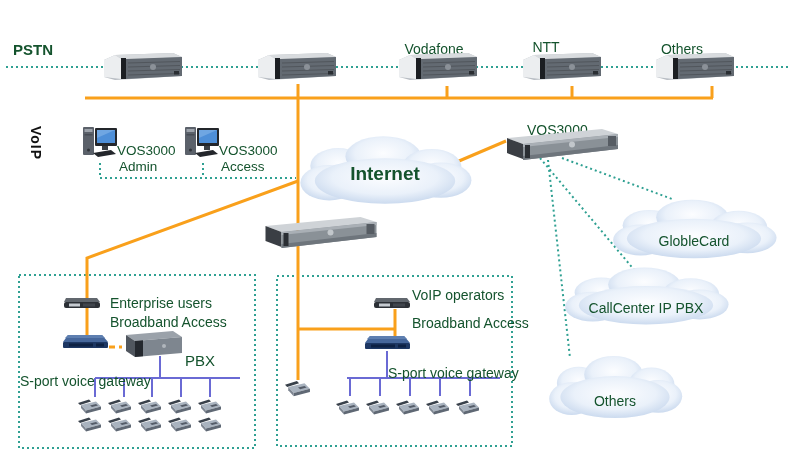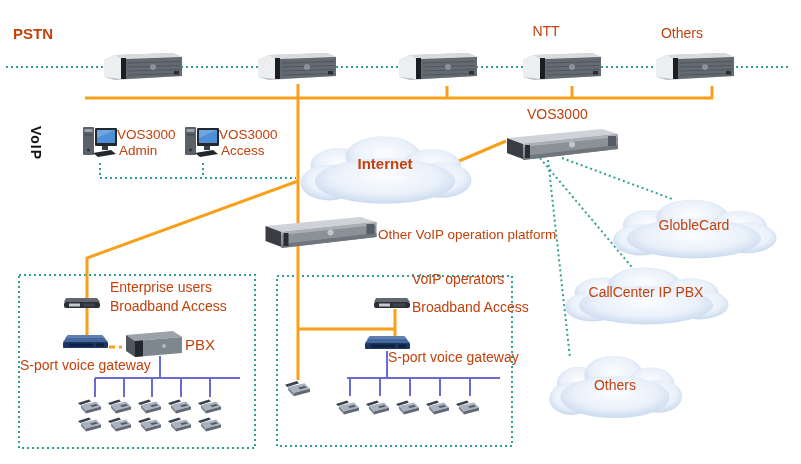--- a/index.html
+++ b/index.html
@@ -1,18 +1,18 @@
 <!DOCTYPE html>
 <html><head>
 <meta charset="utf-8">
 <style>
   html,body{margin:0;padding:0;background:#fff;}
   #stage{position:relative;width:801px;height:464px;background:#fff;overflow:hidden;
          font-family:"Liberation Sans",sans-serif;color:#111;}
-  .lbl{position:absolute;font-size:14px;line-height:1.1;white-space:nowrap;color:#c2410c;}
+  .lbl{position:absolute;font-size:14px;line-height:1.1;white-space:nowrap;color:#14532d;margin-top:16px;}
   .b{font-weight:bold;}
   .sm{font-size:13.5px;}
   .ctr{text-align:center;}
   .dev{position:absolute;}
   .dev svg{display:block;width:100%;height:100%;}
   .cloud{position:absolute;}
   .cloud > svg{position:absolute;left:0;top:0;width:100%;height:100%;}
   .cloud .lbl{position:absolute;left:0;right:0;text-align:center;}
   #wires{position:absolute;left:0;top:0;width:801px;height:464px;}
   .vert{position:absolute;writing-mode:vertical-rl;font-weight:bold;font-size:14px;letter-spacing:1px;}
@@ -123,20 +123,21 @@
       <path d="M109,347 H122" stroke-dasharray="6 4"></path>
     </g>
 
     <g stroke="#6A6AD4" stroke-width="2" fill="none">
       <path d="M160,356 V378 M95,378 H240 M95,378 V397 M124,378 V397 M152,378 V397 M181,378 V397 M210,378 V397"></path>
       <path d="M387,351 V378 M347,378 H500 M350,378 V396 M380,378 V396 M410,378 V396 M440,378 V396 M470,378 V396"></path>
     </g>
   </svg>
 
   <div class="lbl b" style="left:13px;top:26px;font-size:15px;">PSTN</div>
+  <div class="lbl ctr" style="left:384px;top:26px;width:100px;">Vodafone</div>
   <div class="lbl ctr" style="left:496px;top:24px;width:100px;">NTT</div>
   <div class="lbl ctr" style="left:632px;top:26px;width:100px;">Others</div>
 
   <div class="dev" style="left:103px;top:52px;width:80px;height:30px;">
       <svg viewBox="0 0 80 30">
         <use href="#carrier-server"></use>
       </svg>
     </div>
   <div class="dev" style="left:257px;top:52px;width:80px;height:30px;">
       <svg viewBox="0 0 80 30">
@@ -173,36 +174,35 @@
         <use href="#pc"></use>
       </svg>
     </div>
   <div class="lbl sm" style="left:219px;top:128px;">VOS3000</div>
   <div class="lbl sm" style="left:221px;top:144px;">Access</div>
 
   <div class="cloud" style="left:295px;top:132px;width:180px;height:76px;">
     <svg viewBox="0 0 200 90" preserveAspectRatio="none">
         <use href="#cloud-shape"></use>
       </svg>
-    <div class="lbl b" style="top:24px;font-size:15px;">Internet</div>
+    <div class="lbl b" style="top:16px;font-size:19px;">Internet</div>
   </div>
 
   <div class="lbl" style="left:527px;top:107px;">VOS3000</div>
   <div class="dev" style="left:504px;top:127px;width:115px;height:34px;">
       <svg viewBox="0 0 115 34">
         <use href="#rack-server"></use>
       </svg>
     </div>
 
   <div class="dev" style="left:262px;top:215px;width:116px;height:34px;">
       <svg viewBox="0 0 115 34">
         <use href="#rack-server"></use>
       </svg>
     </div>
-  <div class="lbl sm" style="left:378px;top:228px;">Other VoIP operation platform</div>
 
   <div class="cloud" style="left:608px;top:196px;width:172px;height:66px;">
     <svg viewBox="0 0 200 90" preserveAspectRatio="none">
         <use href="#cloud-shape"></use>
       </svg>
     <div class="lbl" style="top:22px;">GlobleCard</div>
   </div>
   <div class="cloud" style="left:560px;top:264px;width:172px;height:64px;">
     <svg viewBox="0 0 200 90" preserveAspectRatio="none">
         <use href="#cloud-shape"></use>

